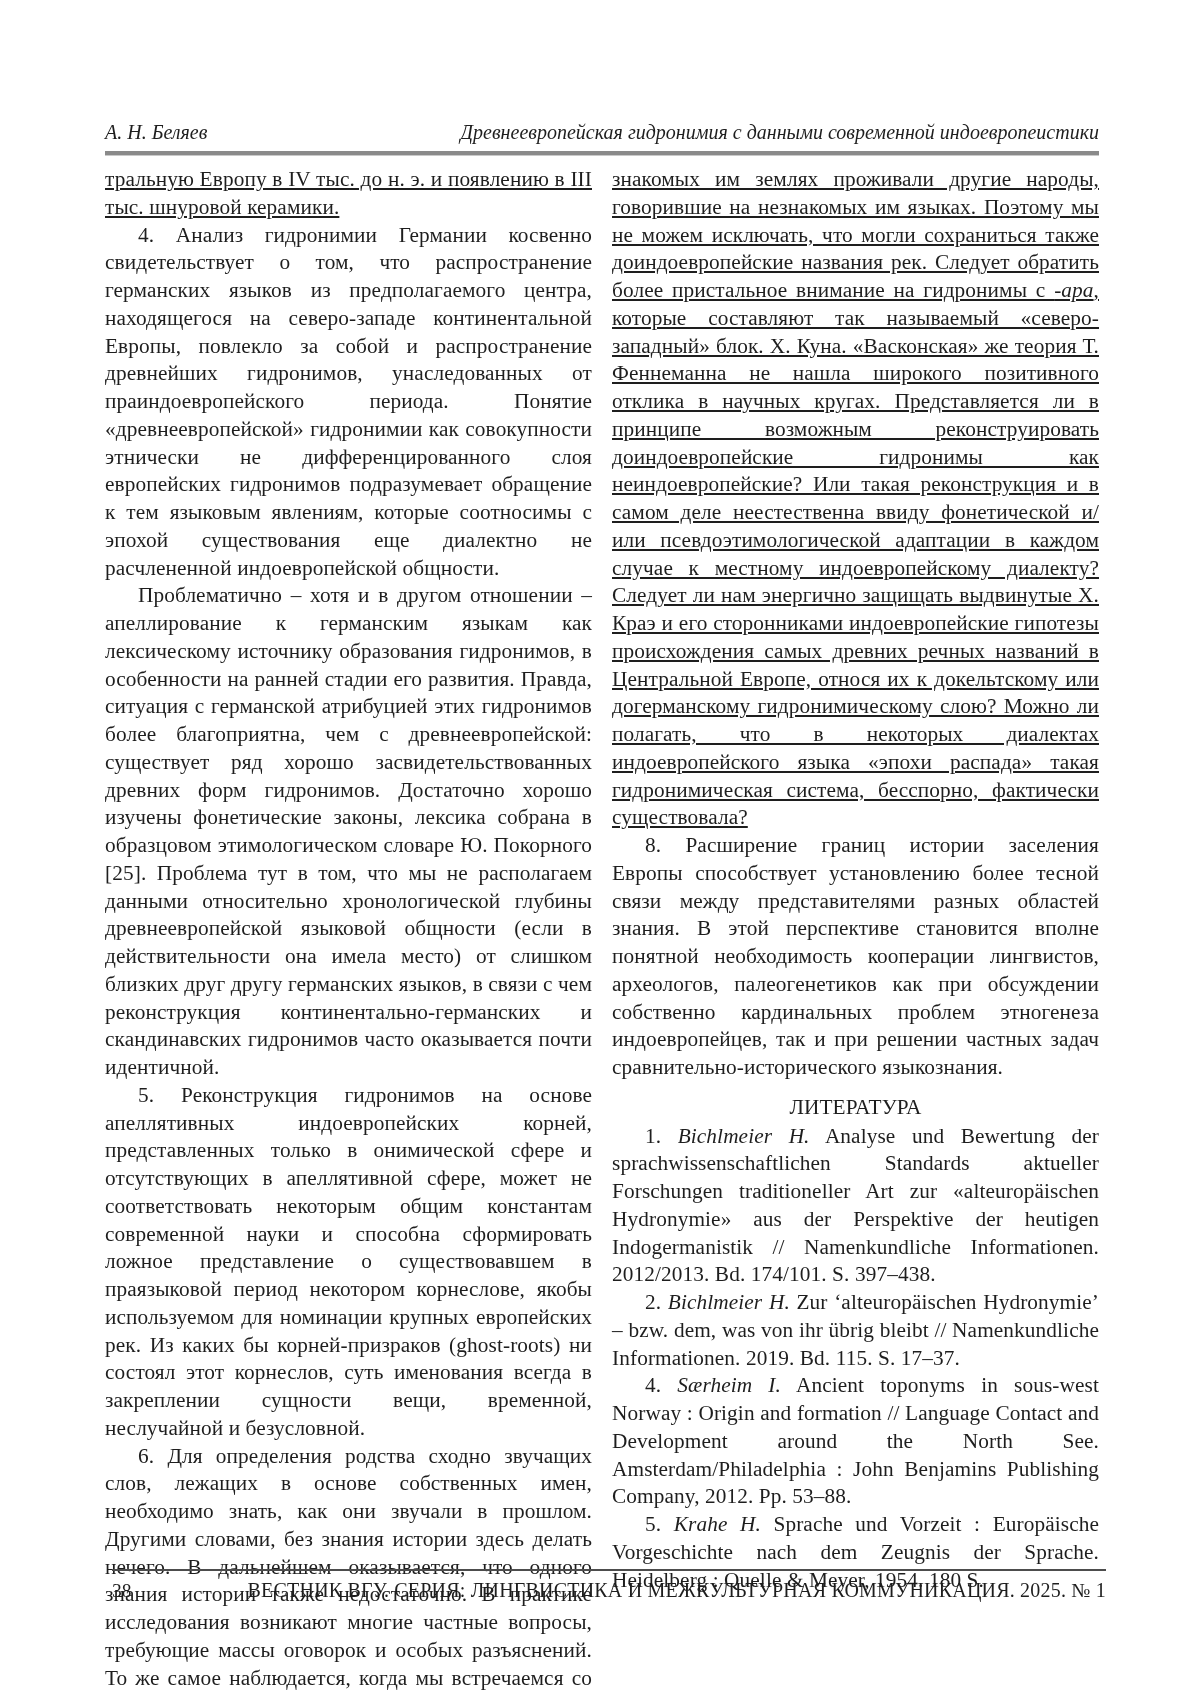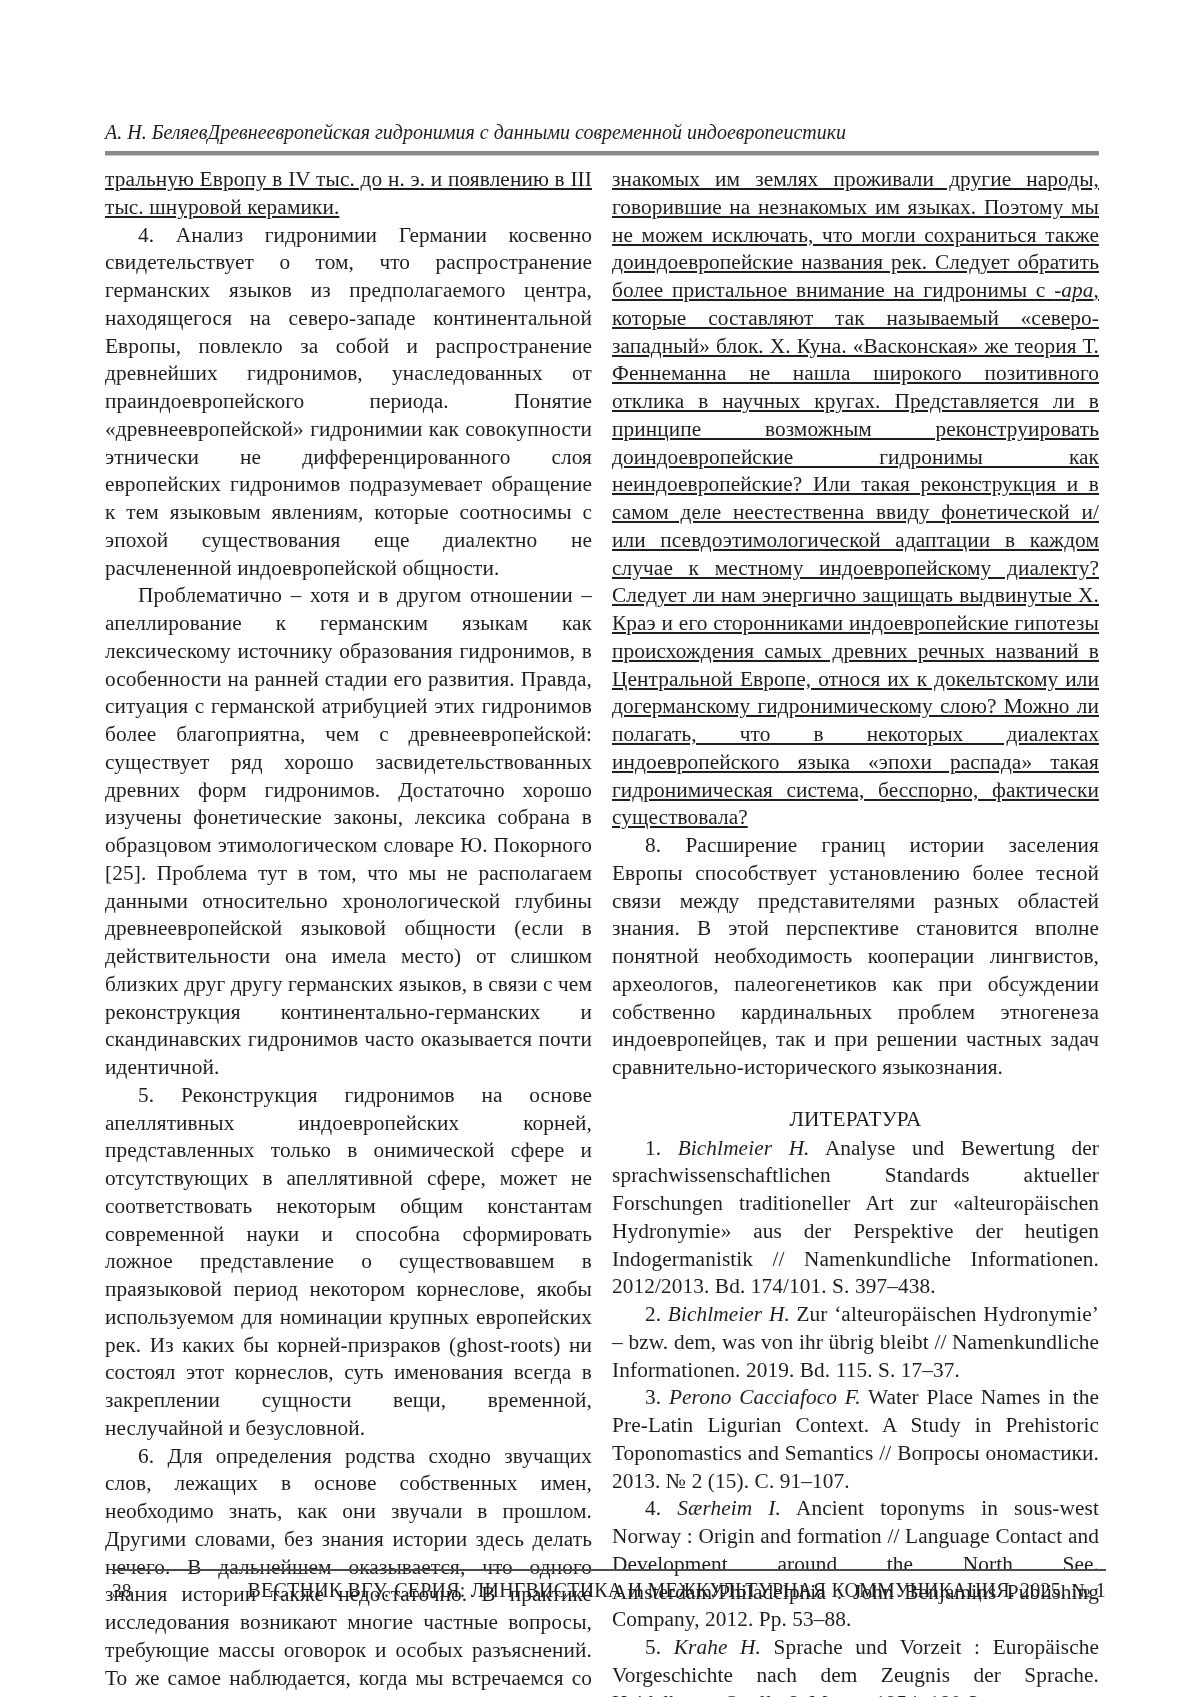--- a/index.html
+++ b/index.html
@@ -15,20 +15,21 @@
     overflow: hidden;
     font-family: "Liberation Serif", "DejaVu Serif", serif;
     color: #1e1e1e;
   }
   .running-head {
     position: absolute;
     left: 105px;
     width: 994px;
     top: 121px;
     display: flex;
+    justify-content: space-between;
     align-items: baseline;
     font-style: italic;
     font-size: 20px;
     white-space: nowrap;
   }
   .header-rule {
     position: absolute;
     left: 105px;
     width: 994px;
     top: 151px;
@@ -53,21 +54,21 @@
   }
   .col p {
     margin: 0;
     padding: 0;
   }
   .col p.indent { text-indent: 33px; }
   .col p.noindent { text-indent: 0; text-decoration: underline; }
   .col p.lit-heading {
     text-align: center;
     text-indent: 0;
-    margin-top: 24px;
+    margin-top: 12px;
     margin-bottom: 1px;
   }
   .col p.ref { text-indent: 33px; }
   .page-footer {
     position: absolute;
     left: 112px;
     width: 994px;
     top: 1569px;
     border-top: 2px solid #4d4d4d;
     padding-top: 8px;
@@ -105,21 +106,20 @@
         <p class="indent">Проблематично – хотя и в другом отношении – апеллирование к германским языкам как лексическому источнику образования гидронимов, в особенности на ранней стадии его развития. Правда, ситуация с германской атрибуцией этих гидронимов более благоприятна, чем с древнеевропейской: существует ряд хорошо засвидетельствованных древних форм гидронимов. Достаточно хорошо изучены фонетические законы, лексика собрана в образцовом этимологическом словаре Ю. Покорного [25]. Проблема тут в том, что мы не располагаем данными относительно хронологической глубины древнеевропейской языковой общности (если в действительности она имела место) от слишком близких друг другу германских языков, в связи с чем реконструкция континентально-германских и скандинавских гидронимов часто оказывается почти идентичной.</p>
         <p class="indent">5. Реконструкция гидронимов на основе апеллятивных индоевропейских корней, представленных только в онимической сфере и отсутствующих в апеллятивной сфере, может не соответствовать некоторым общим константам современной науки и способна сформировать ложное представление о существовавшем в праязыковой период некотором корнеслове, якобы используемом для номинации крупных европейских рек. Из каких бы корней-призраков (ghost-roots) ни состоял этот корнеслов, суть именования всегда в закреплении сущности вещи, временной, неслучайной и безусловной.</p>
         <p class="indent">6. Для определения родства сходно звучащих слов, лежащих в основе собственных имен, необходимо знать, как они звучали в прошлом. Другими словами, без знания истории здесь делать нечего. В дальнейшем оказывается, что одного знания истории также недостаточно. В практике исследования возникают многие частные вопросы, требующие массы оговорок и особых разъяснений. То же самое наблюдается, когда мы встречаемся со сходно звучащими формативами.</p>
       </section>
     <section class="col">
         <p class="noindent">знакомых им землях проживали другие народы, говорившие на незнакомых им языках. Поэтому мы не можем исключать, что могли сохраниться также доиндоевропейские названия рек. Следует обратить более пристальное внимание на гидронимы с <i>-ара</i>, которые составляют так называемый «северо-западный» блок. Х. Куна. «Васконская» же теория Т. Феннеманна не нашла широкого позитивного отклика в научных кругах. Представляется ли в принципе возможным реконструировать доиндоевропейские гидронимы как неиндоевропейские? Или такая реконструкция и в самом деле неестественна ввиду фонетической и/или псевдоэтимологической адаптации в каждом случае к местному индоевропейскому диалекту? Следует ли нам энергично защищать выдвинутые Х. Краэ и его сторонниками индоевропейские гипотезы происхождения самых древних речных названий в Центральной Европе, относя их к докельтскому или догерманскому гидронимическому слою? Можно ли полагать, что в некоторых диалектах индоевропейского языка «эпохи распада» такая гидронимическая система, бесспорно, фактически существовала?</p>
         <p class="indent">8. Расширение границ истории заселения Европы способствует установлению более тесной связи между представителями разных областей знания. В этой перспективе становится вполне понятной необходимость кооперации лингвистов, археологов, палеогенетиков как при обсуждении собственно кардинальных проблем этногенеза индоевропейцев, так и при решении частных задач сравнительно-исторического языкознания.</p>
         <p class="lit-heading">ЛИТЕРАТУРА</p>
         <p class="ref"><span>1. </span><i>Bichlmeier H.</i><span> Analyse und Bewertung der sprachwissenschaftlichen Standards aktueller Forschungen traditioneller Art zur «alteuropäischen Hydronymie» aus der Perspektive der heutigen Indogermanistik // Namenkundliche Informationen. 2012/2013. Bd. 174/101. S. 397–438.</span></p>
         <p class="ref"><span>2. </span><i>Bichlmeier H.</i><span> Zur ‘alteuropäischen Hydronymie’ – bzw. dem, was von ihr übrig bleibt // Namenkundliche Informationen. 2019. Bd. 115. S. 17–37.</span></p>
-        <p class="ref"><span>3. </span><i>Perono Cacciafoco F.</i><span> Water Place Names in the Pre-Latin Ligurian Context. A Study in Prehistoric Toponomastics and Semantics // Вопросы ономастики. 2013. № 2 (15). С. 91–107.</span></p>
         <p class="ref"><span>4. </span><i>Særheim I.</i><span> Ancient toponyms in sous-west Norway : Origin and formation // Language Contact and Development around the North See. Amsterdam/Philadelphia : John Benjamins Publishing Company, 2012. Pp. 53–88.</span></p>
         <p class="ref"><span>5. </span><i>Krahe H.</i><span> Sprache und Vorzeit : Europäische Vorgeschichte nach dem Zeugnis der Sprache. Heidelberg : Quelle &amp; Meyer, 1954. 180 S.</span></p>
       </section>
   </div>
 
   <div class="page-footer">
     <span class="page-number">38</span>
     <span class="journal-line">ВЕСТНИК ВГУ. СЕРИЯ: ЛИНГВИСТИКА И МЕЖКУЛЬТУРНАЯ КОММУНИКАЦИЯ. 2025. № 1</span>
   </div>
 

